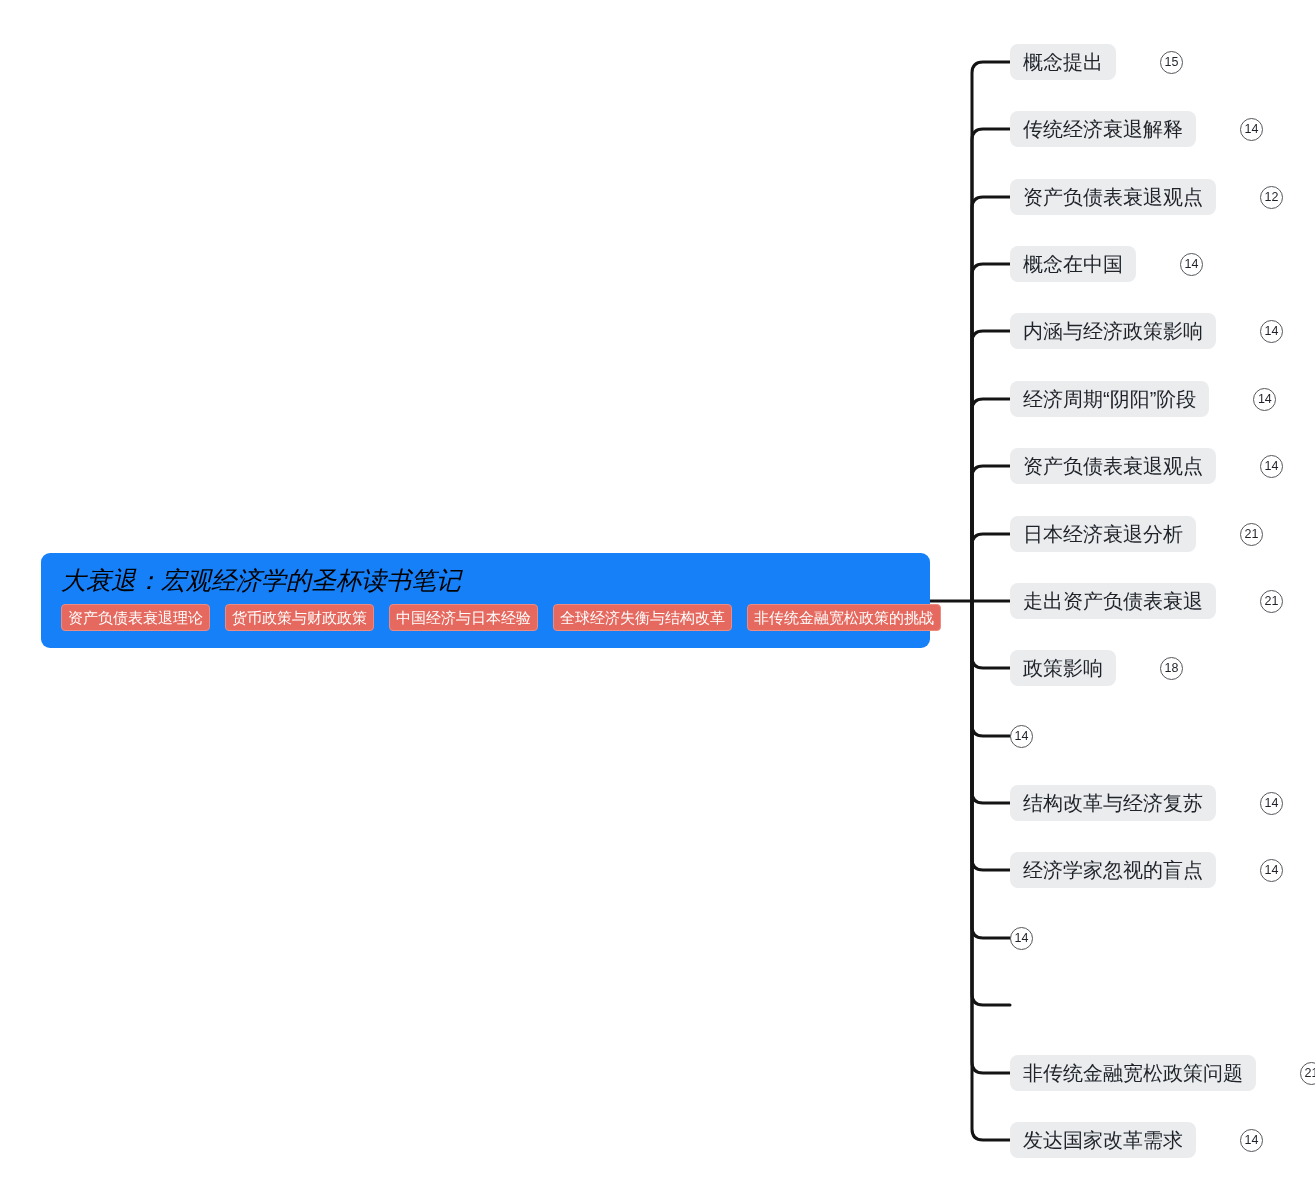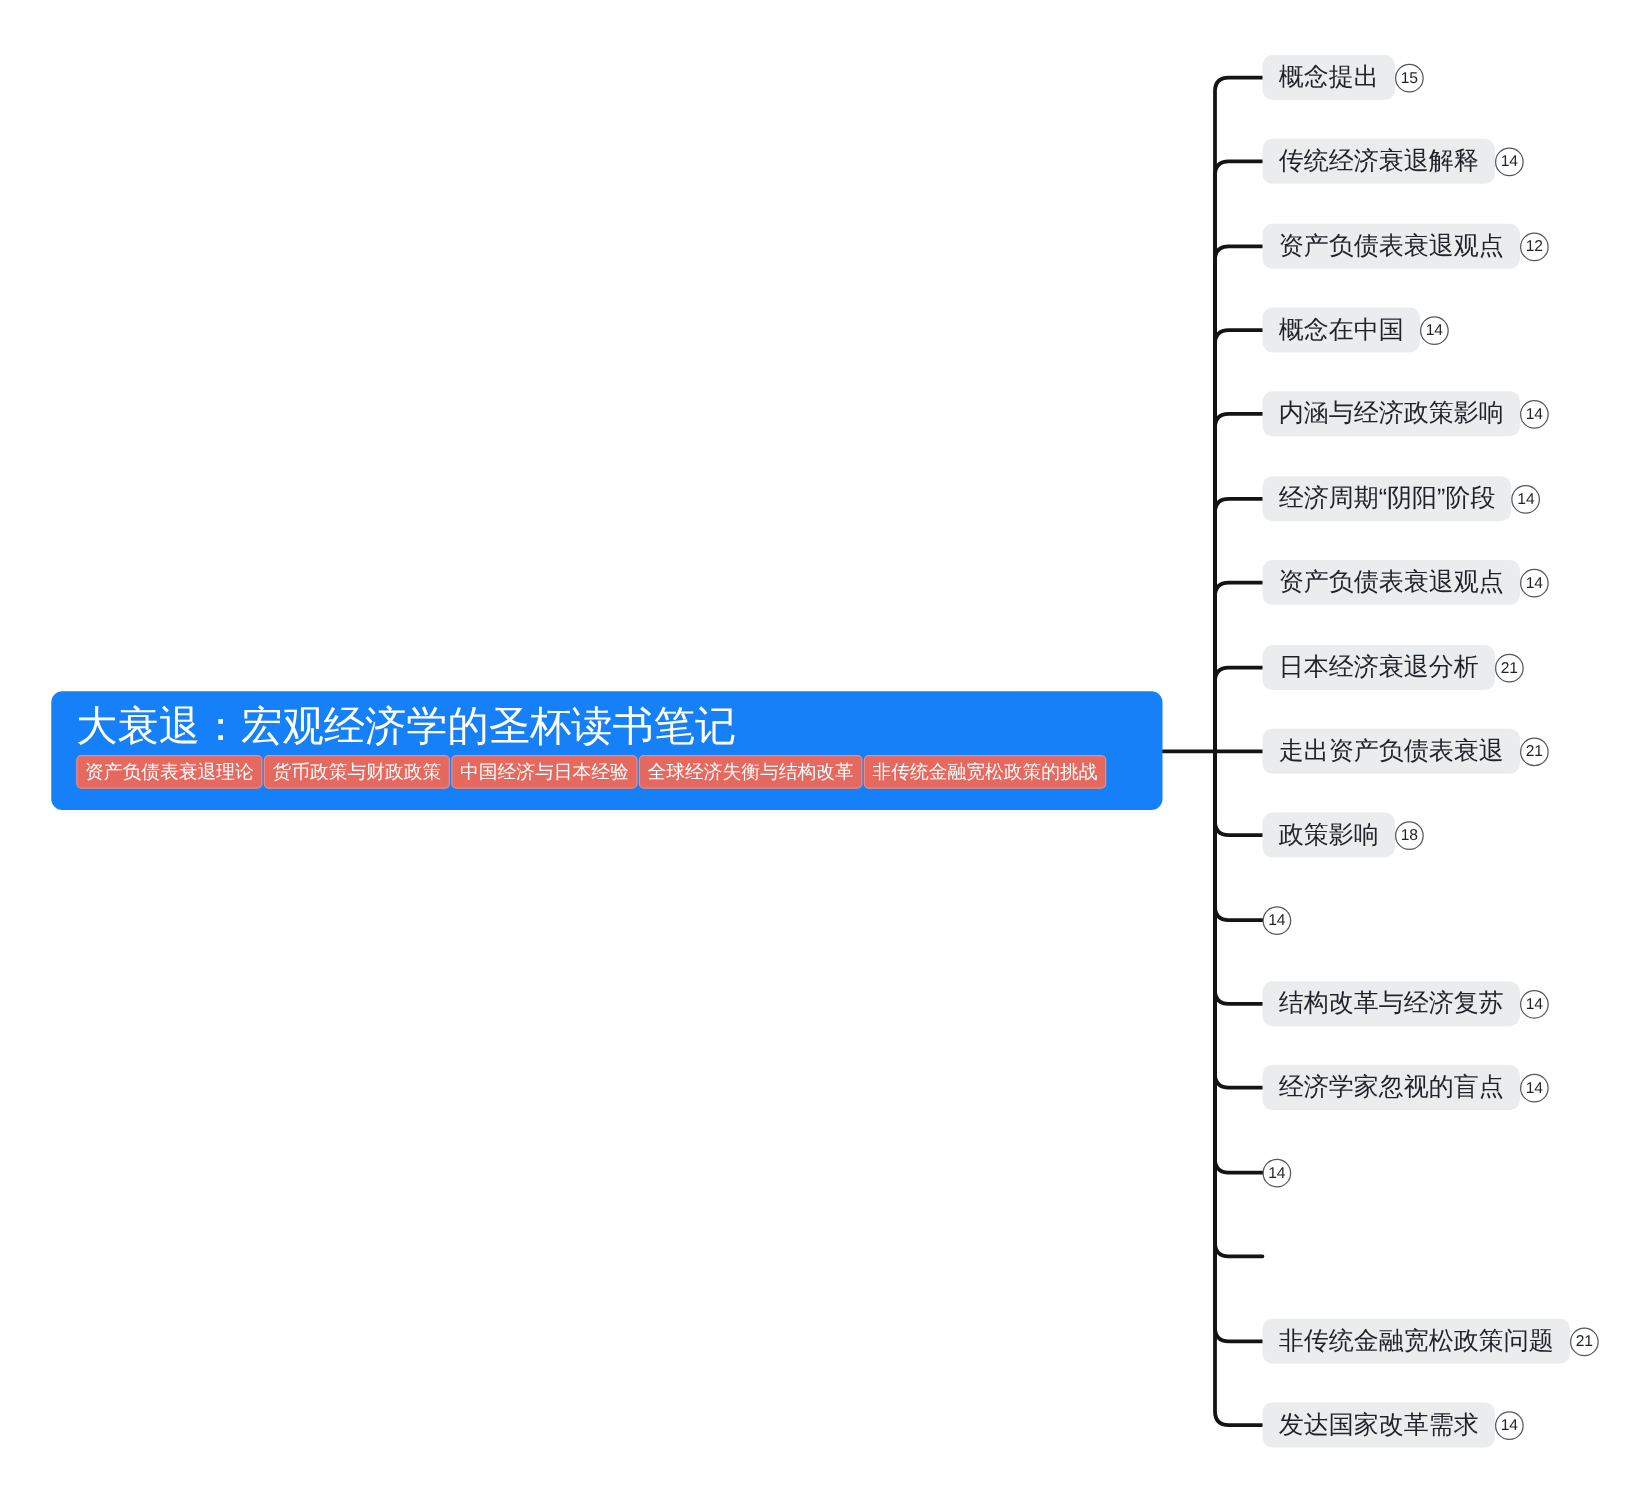--- a/index.html
+++ b/index.html
@@ -17,34 +17,34 @@
     stroke-linecap: round; stroke-linejoin: round;
   }
 
   .root {
     position: absolute; left: 41px; top: 553px;
     width: 889px; height: 95px; box-sizing: border-box;
     background: #1580f8; border-radius: 9px;
     padding: 11px 20px; cursor: pointer;
   }
   .root-title {
-    color: #ffffff; font-size: 33px; line-height: 33px;
-    white-space: nowrap; overflow: hidden;
+    color: #000000; font-size: 25px; line-height: 33px;
+    white-space: nowrap; overflow: hidden; font-style: italic;
   }
-  .root-tags { display: flex; gap: 1px; margin-top: 7px; }
+  .root-tags { display: flex; gap: 15px; margin-top: 7px; }
   .tag {
     display: inline-block; background: #e5695f; color: #ffffff;
     font-size: 15px; line-height: 15px; padding: 5px 6px;
     border-radius: 4px; border: 1px solid #ec8b81;
     white-space: nowrap;
   }
 
   .branch {
     position: absolute; left: 1010px; height: 36px;
-    display: flex; align-items: center; white-space: nowrap;
+    display: flex; align-items: center; white-space: nowrap; gap: 44px;
   }
   .pill {
     display: inline-block; background: #eaecee; color: #1f2329;
     height: 36px; line-height: 36px; padding: 0 13px;
     border-radius: 8px; font-size: 20px; cursor: pointer;
   }
   .badge {
     display: inline-flex; align-items: center; justify-content: center;
     width: 21px; height: 21px; 
     border: 1.5px solid #55585c; border-radius: 50%;

